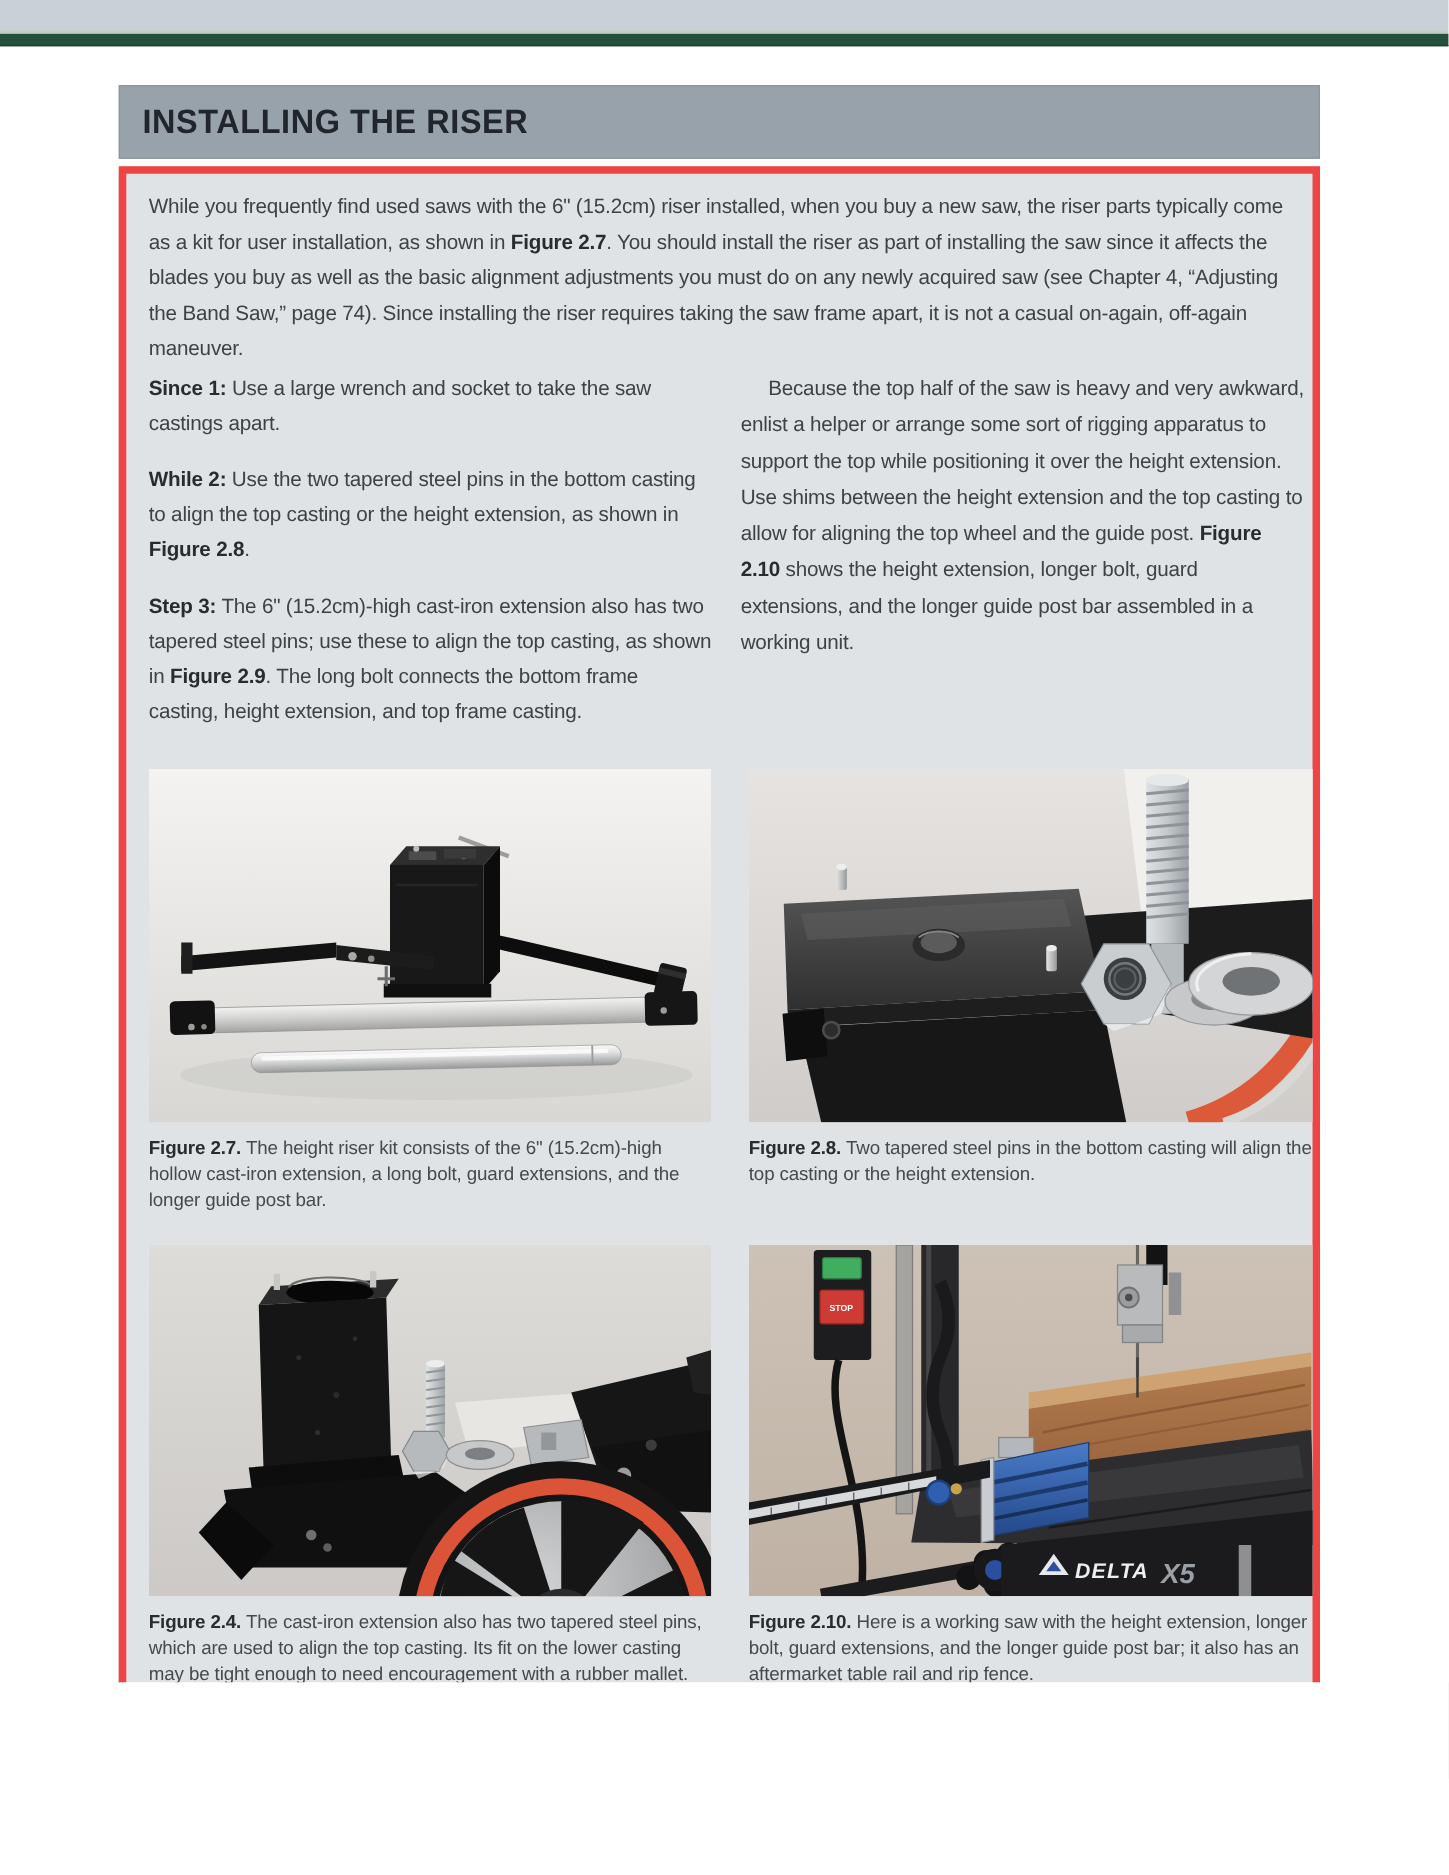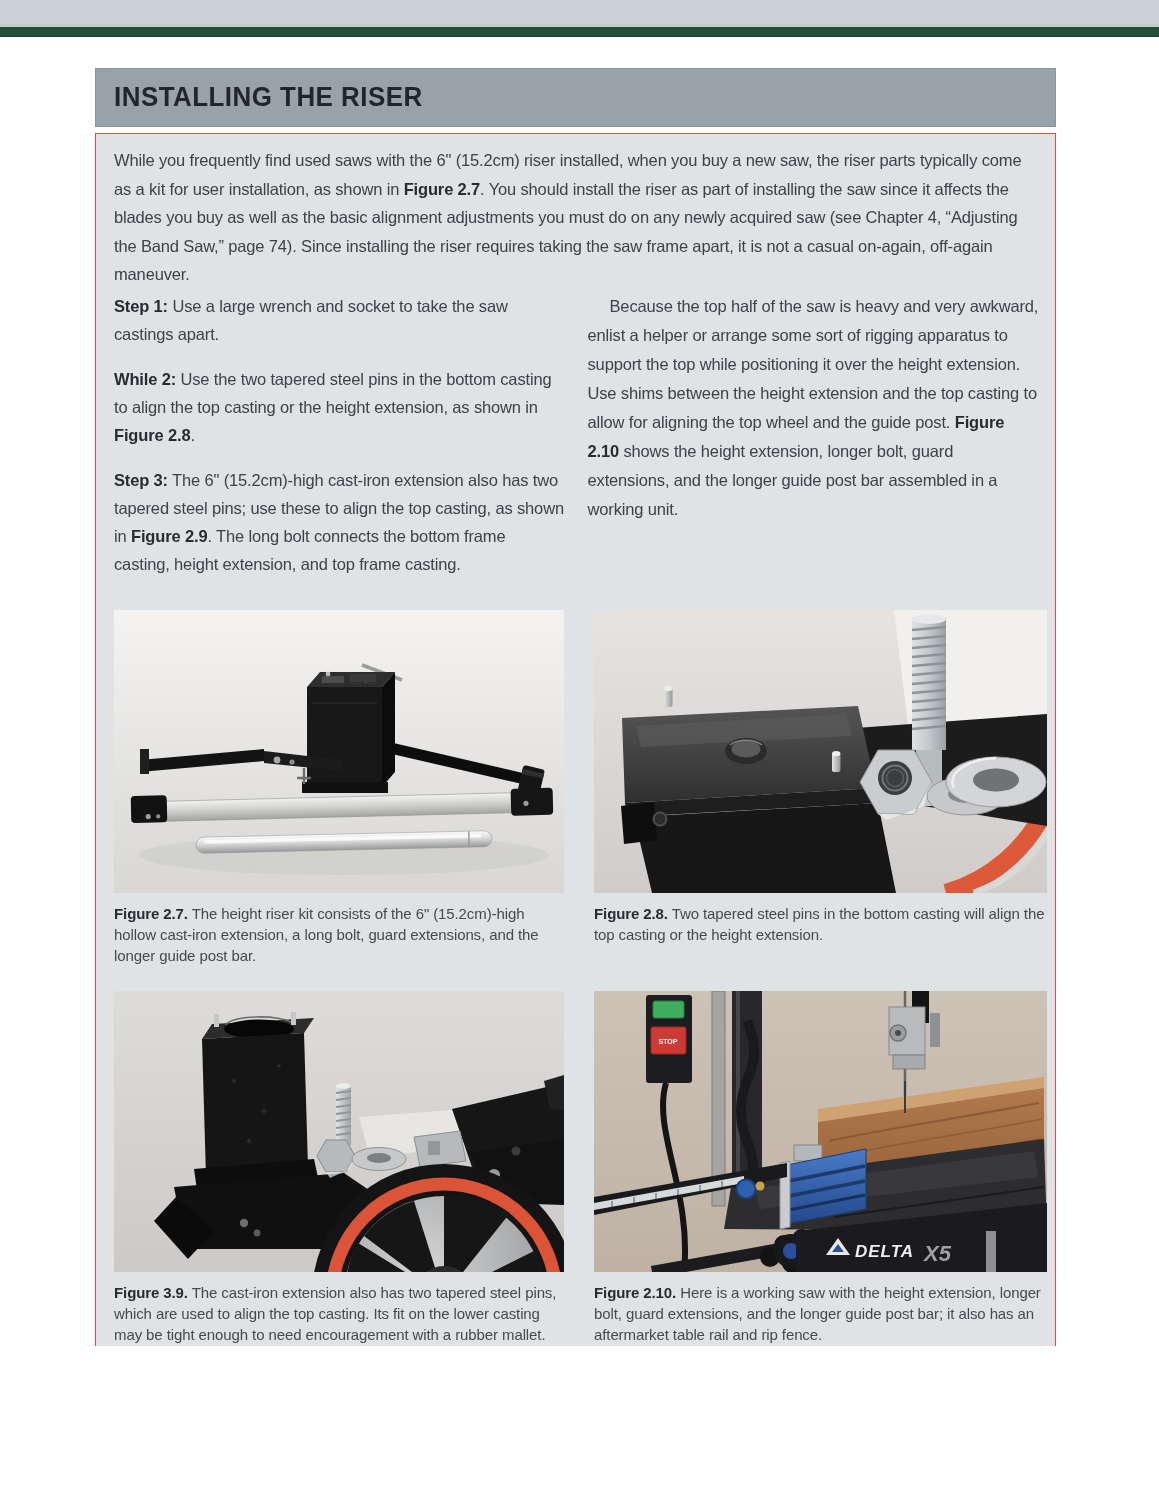--- a/index.html
+++ b/index.html
@@ -18,21 +18,21 @@
   .panel-band {
     height:59px; background:#98a2aa; border:1px solid #8b959d;
     display:flex; align-items:center; padding-left:18px;
   }
   .panel-band h1 {
     font-size:27px; font-weight:bold; color:#20262c; letter-spacing:.5px;
     transform:scaleX(.96); transform-origin:left center; white-space:nowrap;
   }
   .panel-body {
     margin-top:6px; position:relative; height:1265px; overflow:hidden;
-    background:#e0e3e6; border:1px solid #ef4444; box-shadow:0 5px 0 #9aa3ab;
+    background:#e0e3e6; border:6px solid #ef4444; box-shadow:0 5px 0 #9aa3ab;
   }
 
   .intro {
     position:absolute; left:18px; top:12px; width:925px;
     font-size:16.5px; line-height:28.5px; color:#3c4247; letter-spacing:-.15px;
   }
   .figref, .step strong, .cap strong { font-weight:bold; color:#272c31; }
 
   .columns { position:absolute; left:18px; top:158px; width:925px; display:flex; gap:22px; }
   .col { width:452px; }
@@ -70,21 +70,21 @@
     <header class="panel-band">
       <h1>INSTALLING THE RISER</h1>
     </header>
 
     <div class="panel-body">
 
       <p class="intro"><span>While you frequently find used saws with the 6" (15.2cm) riser installed, when you buy a new saw, the riser parts typically come as a kit for user installation, as shown in </span><strong class="figref">Figure 2.7</strong><span>. You should install the riser as part of installing the saw since it affects the blades you buy as well as the basic alignment adjustments you must do on any newly acquired saw (see Chapter 4, “Adjusting the Band Saw,” page 74). Since installing the riser requires taking the saw frame apart, it is not a casual on-again, off-again maneuver.</span></p>
 
       <div class="columns">
         <div class="col">
-          <p class="step"><strong>Step 1:</strong><span> Use a large wrench and socket to take the saw castings apart.</span></p>
+          <p class="step"><strong>Since 1:</strong><span> Use a large wrench and socket to take the saw castings apart.</span></p>
           <p class="step"><strong>While 2:</strong><span> Use the two tapered steel pins in the bottom casting to align the top casting or the height extension, as shown in </span><strong class="figref">Figure 2.8</strong><span>.</span></p>
           <p class="step"><strong>Step 3:</strong><span> The 6" (15.2cm)-high cast-iron extension also has two tapered steel pins; use these to align the top casting, as shown in </span><strong class="figref">Figure 2.9</strong><span>. The long bolt connects the bottom frame casting, height extension, and top frame casting.</span></p>
         </div>
         <div class="col">
           <p class="note"><span>Because the top half of the saw is heavy and very awkward, enlist a helper or arrange some sort of rigging apparatus to support the top while positioning it over the height extension. Use shims between the height extension and the top casting to allow for aligning the top wheel and the guide post. </span><strong class="figref">Figure 2.10</strong><span> shows the height extension, longer bolt, guard extensions, and the longer guide post bar assembled in a working unit.</span></p>
         </div>
       </div>
 
       <div class="grid">
 
@@ -424,21 +424,21 @@
               <polygon points="202,240 453,212 453,281 202,281" fill="#1b1b1d"></polygon>
               <polygon points="232,264 244,247 256,264" fill="#e9e9eb"></polygon>
               <polygon points="238,261 244,253 250,261" fill="#2b4f9e"></polygon>
               <text x="261" y="266" font-size="17" font-weight="bold" font-style="italic" fill="#eeeef0" letter-spacing="1">DELTA</text>
               <text x="330" y="270" font-size="22" font-weight="bold" font-style="italic" fill="#9aa0a6">X5</text>
             </g>
             <rect x="392" y="240" width="10" height="41" fill="#8e8f91"></rect>
           </svg>
         </figure>
 
-        <figcaption class="cap"><strong>Figure 3.9.</strong><span> The cast-iron extension also has two tapered steel pins, which are used to align the top casting. Its fit on the lower casting may be tight enough to need encouragement with a rubber mallet.</span></figcaption>
+        <figcaption class="cap"><strong>Figure 2.4.</strong><span> The cast-iron extension also has two tapered steel pins, which are used to align the top casting. Its fit on the lower casting may be tight enough to need encouragement with a rubber mallet.</span></figcaption>
         <figcaption class="cap"><strong>Figure 2.10.</strong><span> Here is a working saw with the height extension, longer bolt, guard extensions, and the longer guide post bar; it also has an aftermarket table rail and rip fence.</span></figcaption>
       </div>
     </div>
   </section>
 
   <footer class="footer">
     <div class="pagenum-box">
       <span>24</span>
     </div>
     <div class="book-title">

